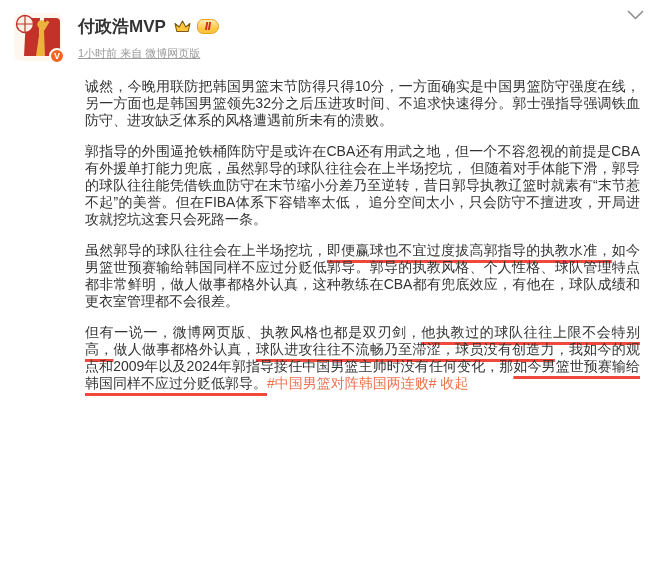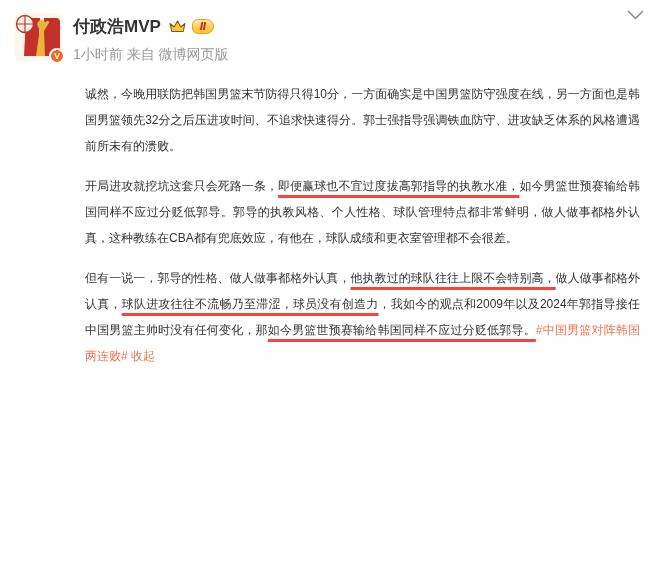--- a/index.html
+++ b/index.html
@@ -18,37 +18,37 @@
   .post{position:relative;width:660px;height:588px;background:#fff;}
   .header{display:flex;align-items:flex-start;padding:13px 16px 0 14px;}
   .avatar-wrap{position:relative;width:48px;height:48px;flex:0 0 48px;cursor:pointer;}
   .avatar-wrap svg{display:block;border-radius:7px;}
   .v-badge{
     position:absolute;right:-3px;bottom:-3px;width:16px;height:16px;
     background:var(--verified);border:2px solid #fff;border-radius:50%;
     color:#fff;font-size:9px;font-weight:bold;line-height:12px;
     display:flex;align-items:center;justify-content:center;
   }
-  .author{margin-left:11px;padding-top:2px;}
+  .author{margin-left:16px;padding-top:2px;}
   .name-row{display:flex;align-items:center;gap:5px;}
   .name{font-size:17px;font-weight:bold;color:var(--body-text);cursor:pointer;}
   .crown{display:inline-flex;margin-left:2px;}
   .vip-pill{
     display:inline-block;height:15px;padding:0 7px;
     background:linear-gradient(180deg,#ffedb3 0%,#ffc53d 70%);
     border:1px solid #e3a318;border-radius:8px 10px 10px 8px;
     color:#cf2f1f;font-size:10px;font-weight:bold;line-height:13px;
     font-style:italic;
   }
-  .meta{margin-top:8px;font-size:14px;color:var(--meta-text);}
+  .meta{margin-top:8px;font-size:11px;color:var(--meta-text);text-decoration:underline;}
   .meta .src{color:var(--meta-text);text-decoration:none;cursor:pointer;}
   .chevron{position:absolute;top:10px;right:16px;cursor:pointer;line-height:0;}
   .content{
     margin:17px 20px 0 85px;width:555px;
-    font-size:12px;line-height:26px;color:var(--body-text);
+    font-size:14px;line-height:17px;color:var(--body-text);
     text-align:justify;
   }
   .content p{margin:0 0 14px;}
   .u{
     text-decoration:underline;
     text-decoration-color:var(--underline);
     text-decoration-thickness:3px;
     text-underline-offset:5px;
     text-decoration-skip-ink:none;
   }
@@ -103,17 +103,18 @@
   </div>
 
   <div class="chevron">
     <svg width="17" height="11" viewBox="0 0 17 11">
       <path d="M1.5 1.5 L8.5 8.5 L15.5 1.5" stroke="#8f8f8f" stroke-width="1.7" fill="none" stroke-linecap="round" stroke-linejoin="round"></path>
     </svg>
   </div>
 
   <div class="content">
       <p><span>诚然，今晚用联防把韩国男篮末节防得只得10分，一方面确实是中国男篮防守强度在线，另一方面也是韩国男篮领先32分之后压进攻时间、不追求快速得分。郭士强指导强调铁血防守、进攻缺乏体系的风格遭遇前所未有的溃败。</span></p>
-      <p><span>开局进攻就挖坑这套只会死路一条，</span><span class="u">即便赢球也不宜过度拔高郭指导的执教水准，</span><span>如今男篮世预赛输给韩国同样不应过分贬低郭导。郭导的执教风格、个人性格、球队管理特点都非常鲜明，做人做事都格外认真，这种教练在CBA都有兜底效应，有他在，球队成绩和更衣室管理都不会很差。</span></p>
-      <p><span>但有一说一，郭导的性格、做人做事都格外认真，</span><span class="u">他执教过的球队往往上限不会特别高，</span><span>做人做事都格外认真，</span><span class="u">球队进攻往往不流畅乃至滞涩，球员没有创造力</span><span>，我如今的观点和2009年以及2024年郭指导接任中国男篮主帅时没有任何变化，那</span><span class="u">如今男篮世预赛输给韩国同样不应过分贬低郭导。</span><a class="link">#中国男篮对阵韩国两连败#</a> <a class="link">收起</a></p>
+      <p><span>郭指导的外围逼抢铁桶阵防守是或许在CBA还有用武之地，但一个不容忽视的前提是CBA有外援单打能力兜底，虽然郭导的球队往往会在上半场挖坑， 但随着对手体能下滑，郭导的球队往往能凭借铁血防守在末节缩小分差乃至逆转，昔日郭导执教辽篮时就素有“末节惹不起”的美誉。但在FIBA体系下容错率太低， 追分空间太小，只会防守不擅进攻，开局进攻就挖坑这套只会死路一条。</span></p>
+      <p><span>虽然郭导的球队往往会在上半场挖坑，</span><span class="u">即便赢球也不宜过度拔高郭指导的执教水准，</span><span>如今男篮世预赛输给韩国同样不应过分贬低郭导。郭导的执教风格、个人性格、球队管理特点都非常鲜明，做人做事都格外认真，这种教练在CBA都有兜底效应，有他在，球队成绩和更衣室管理都不会很差。</span></p>
+      <p><span>但有一说一，微博网页版、执教风格也都是双刃剑，</span><span class="u">他执教过的球队往往上限不会特别高，</span><span>做人做事都格外认真，</span><span class="u">球队进攻往往不流畅乃至滞涩，球员没有创造力</span><span>，我如今的观点和2009年以及2024年郭指导接任中国男篮主帅时没有任何变化，那</span><span class="u">如今男篮世预赛输给韩国同样不应过分贬低郭导。</span><a class="link">#中国男篮对阵韩国两连败#</a> <a class="link">收起</a></p>
     </div>
 
 </div>
 
 </body></html>

